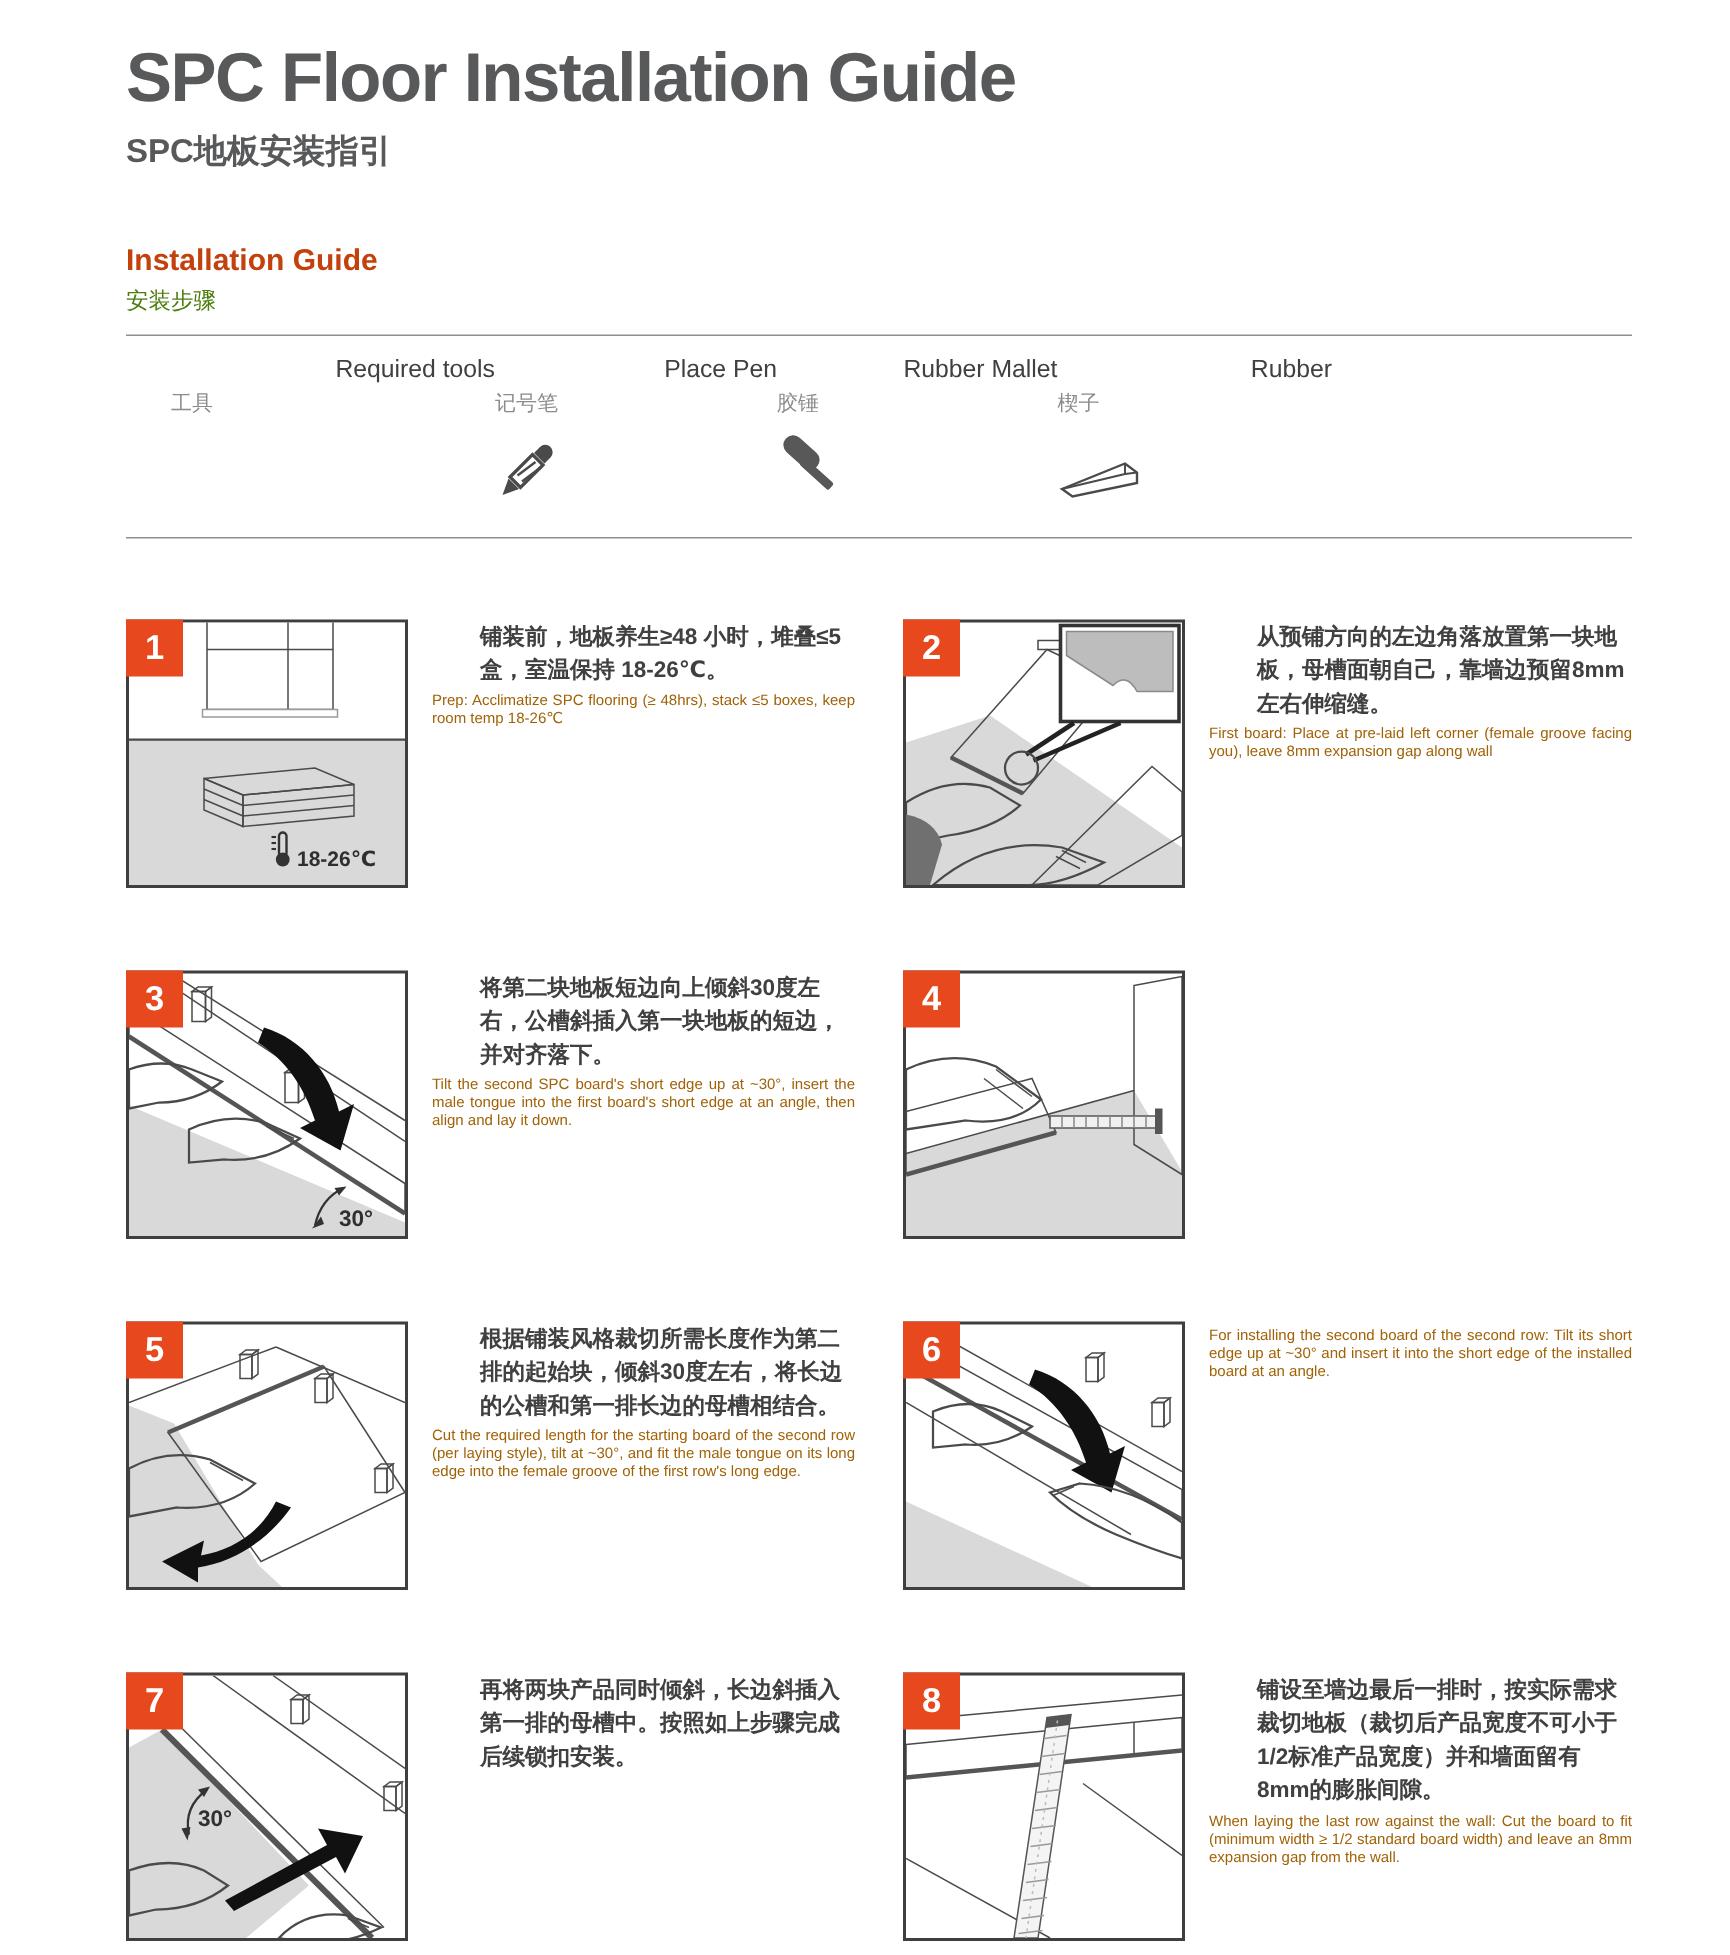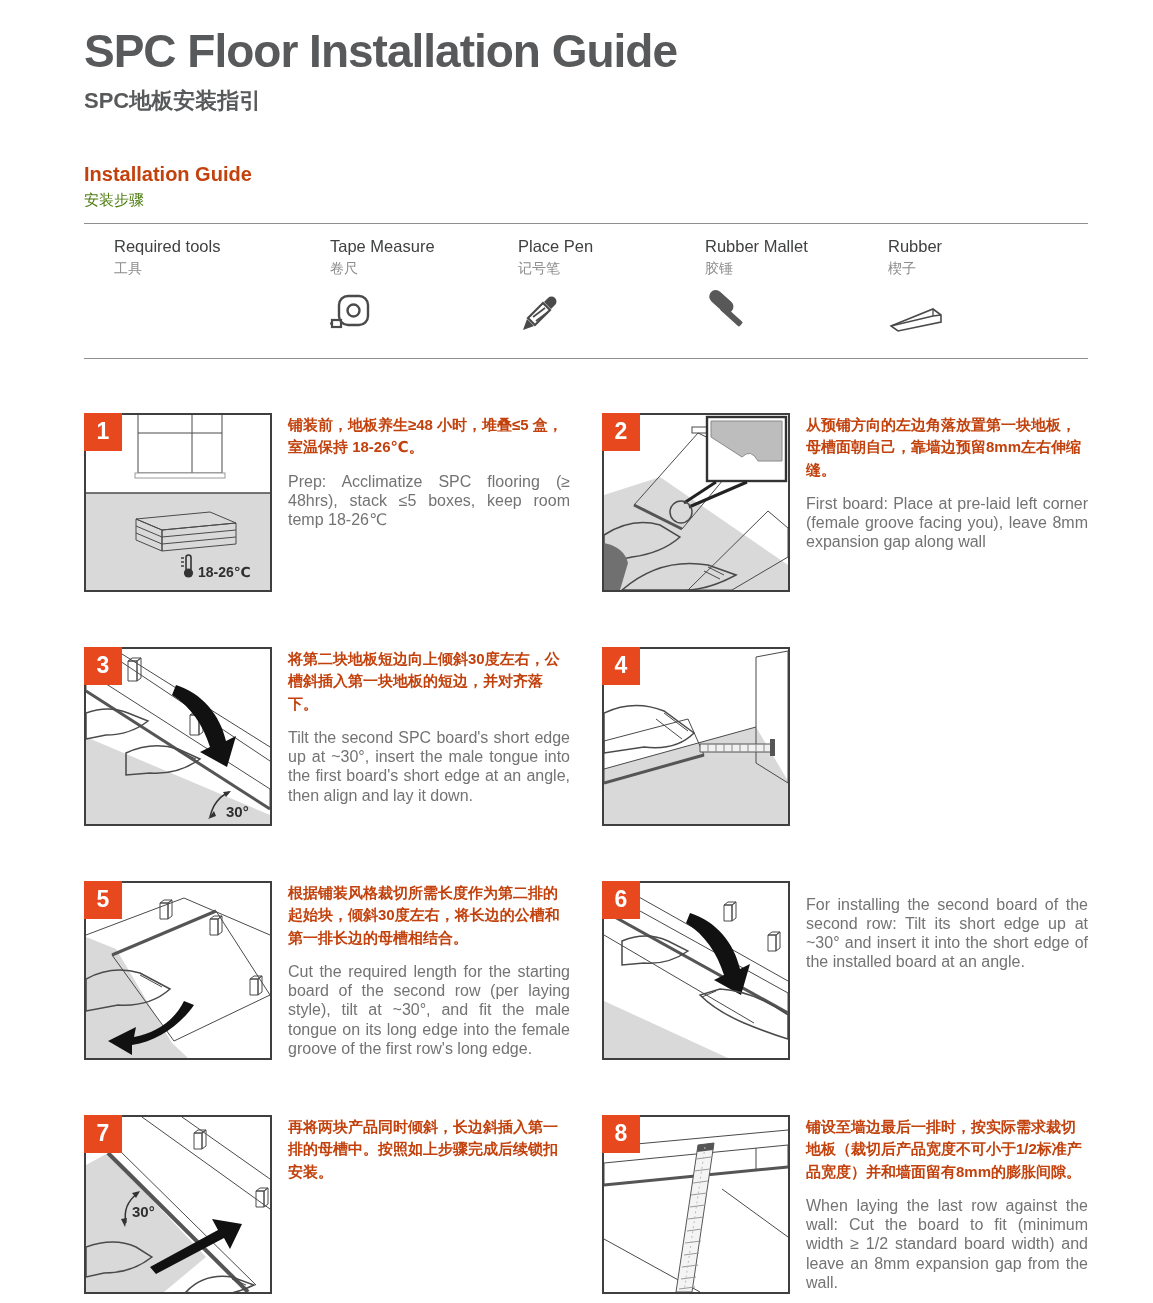--- a/index.html
+++ b/index.html
@@ -14,36 +14,36 @@
   .h1-zh { font-size:22px; font-weight:700; color:#58595B; margin-top:9px; }
 
   .section-head { margin-top:47px; }
   .sec-en { font-size:20px; font-weight:700; color:#c2410c; }
   .sec-zh { font-size:15px; color:#4d7c0f; margin-top:5px; }
 
   .rule { border:none; border-top:1.5px solid #8f8f8f; margin:13px 0 0 0; }
 
   .tools { display:grid; grid-template-columns:246px 188px 187px 183px 1fr; padding:13px 0 10px 0; }
   .tool.first { padding-left:30px; }
-  .tool-en { font-size:16.5px; color:#3F4040; }
+  .tool-en { font-size:16.5px; color:#3F4040;text-align:right; }
   .tool-zh { font-size:14px; color:#8C8C8C; margin-top:4px; }
   .tool-icon { margin-top:9px; height:48px; display:flex; align-items:flex-end; }
 
   .steps { margin-top:54px; display:grid; grid-template-columns:1fr 1fr; column-gap:32px; row-gap:55px; }
   .step { display:flex; gap:16px; }
   .illus { position:relative; flex:0 0 184px; width:184px; height:175px; border:2px solid #3f3f3f; background:#fff; box-sizing:content-box; }
   .illus svg { display:block; width:184px; height:175px; }
   .badge {
     position:absolute; top:-2px; left:-2px; width:38px; height:38px;
     background:#E8481D; color:#fff; font-size:23px; font-weight:700;
     display:flex; align-items:center; justify-content:center; z-index:2;
   }
   .stext { flex:1 1 auto; padding-top:1px; }
-  .zh { font-size:15px; font-weight:600; color:#c2410c; line-height:1.5; }
-  .en { margin-top:13px; font-size:16px; color:#737373; line-height:1.2; text-align:justify; }
+  .zh { font-size:15px; font-weight:600; color:#404040; line-height:1.5;margin-left:32px; }
+  .en { margin-top:3px; font-size:10px; color:#a16207; line-height:1.2; text-align:justify; }
 
   .ink { stroke:#4a4a4a; fill:none; }
   svg text { font-family:"Liberation Sans","DejaVu Sans",sans-serif; }
 </style>
 </head>
 <body>
 
 <div class="page">
 
   <div class="h1">SPC Floor Installation Guide</div>
@@ -55,32 +55,20 @@
   </div>
 
   <hr class="rule">
 
   <div class="tools">
     <div class="tool first">
       <div class="tool-en">Required tools</div>
       <div class="tool-zh">工具</div>
     </div>
 
-    <div class="tool">
-      <div class="tool-en">Tape Measure</div>
-      <div class="tool-zh">卷尺</div>
-      <div class="tool-icon">
-        <svg width="44" height="44" viewBox="0 0 44 44">
-          <rect x="9" y="5" width="29" height="29" rx="9" class="ink" stroke-width="2.4"></rect>
-          <circle cx="23.5" cy="19.5" r="6" class="ink" stroke-width="2.4"></circle>
-          <rect x="2" y="29" width="9" height="7" class="ink" stroke-width="2.2"></rect>
-          <line x1="2" y1="32.5" x2="0" y2="32.5" class="ink" stroke-width="2"></line>
-        </svg>
-      </div>
-    </div>
 
     <div class="tool">
       <div class="tool-en">Place Pen</div>
       <div class="tool-zh">记号笔</div>
       <div class="tool-icon">
         <svg width="44" height="44" viewBox="0 0 44 44">
           <polygon points="5,39 9,28 16,35" fill="#4a4a4a"></polygon>
           <polygon points="10,27 25,12 32,19 17,34" class="ink" stroke-width="2.2"></polygon>
           <path d="M26,11 L30,7 a4.5,4.5 0 0 1 7,7 L33,18 Z" fill="#4a4a4a"></path>
           <line x1="15" y1="26" x2="27" y2="17" class="ink" stroke-width="1.6"></line>

